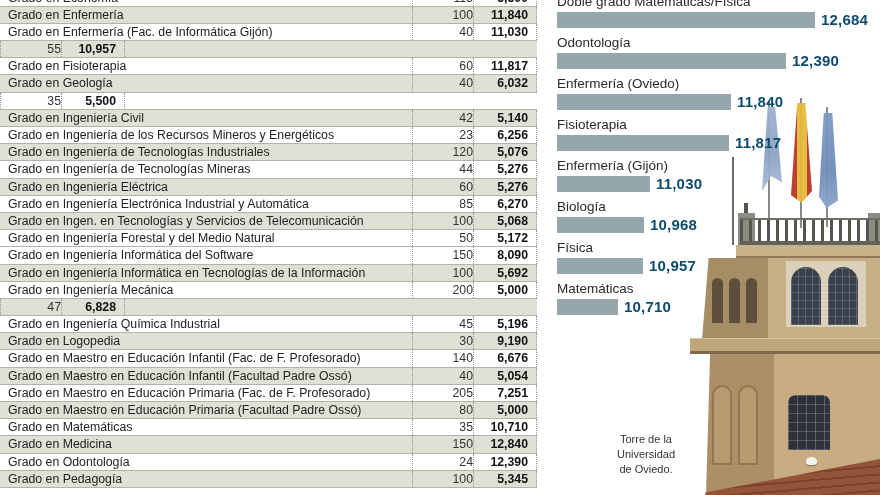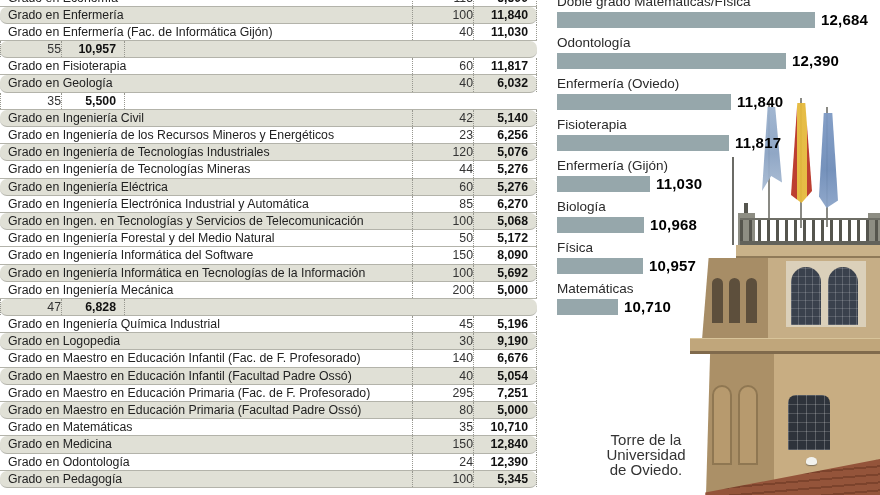--- a/index.html
+++ b/index.html
@@ -5,33 +5,33 @@
   html,body{margin:0;padding:0;background:#fff;}
   *{box-sizing:border-box;}
   #canvas{
     position:relative;width:880px;height:495px;overflow:hidden;background:#fff;
     font-family:"Liberation Sans",sans-serif;color:#1f1f1f;
   }
 
   
   #degree-table{position:absolute;left:0;top:-10.5px;width:537px;z-index:5;}
   .trow{display:flex;height:17.2px;line-height:17px;border-bottom:1px solid #b3b3aa;font-size:12.3px;}
-  .trow.shaded{background:#e0e0d6;border-radius:7px;}
+  .trow.shaded{background:#e0e0d6;}
   .c-name{flex:1;padding-left:8px;white-space:nowrap;overflow:hidden;color:#222;}
   .c-places{width:61px;text-align:right;border-left:1px dotted #97978f;color:#333;}
   .c-score{width:64px;text-align:right;padding-right:8px;font-weight:bold;color:#111;
            border-left:1px dotted #97978f;border-right:1px dotted #97978f;}
 
   
   #bar-chart{position:absolute;left:557px;top:-6px;width:323px;z-index:6;}
   .bgroup{margin-bottom:7px;}
   .glabel{font-size:13.5px;height:15px;line-height:15px;color:#2a2a2a;}
   .bar-row{display:flex;align-items:center;margin-top:2px;height:17px;}
   .bar{height:16px;}
-  .bval{font-weight:bold;font-size:15px;margin-left:6px;color:#000000;letter-spacing:.2px;}
+  .bval{font-weight:bold;font-size:15px;margin-left:6px;color:#0c4a6e;letter-spacing:.2px;}
 
   
   #tower{position:absolute;left:640px;top:95px;width:240px;height:400px;z-index:1;}
   #tower div{position:absolute;}
   .pole{width:2px;background:#8a8a84;}
   .flag{opacity:.95;}
   #flag-asturias{left:122px;top:12px;width:20px;height:84px;
      background:linear-gradient(180deg,#9db3cf 0%,#8aa2c2 55%,#a9bcd4 100%);
      clip-path:polygon(28% 0,66% 0,100% 90%,46% 82%,0 100%);}
   #flag-spain{left:151px;top:8px;width:21px;height:100px;
@@ -66,21 +66,21 @@
      background-image:repeating-linear-gradient(90deg,rgba(255,255,255,.22) 0 1px,rgba(0,0,0,0) 1px 9px),
                       repeating-linear-gradient(0deg,rgba(255,255,255,.18) 0 1px,rgba(0,0,0,0) 1px 9px);}
   #roof{left:58px;top:340px;width:182px;height:60px;
      background:repeating-linear-gradient(175deg,#94543a 0 6px,#7c432c 6px 8px);
      clip-path:polygon(4% 96%,100% 40%,100% 100%,4% 100%);}
   #pigeon{left:166px;top:362px;width:11px;height:8px;background:#f2f2ee;border-radius:60% 60% 40% 40%;
      box-shadow:0 1px 1px rgba(60,60,60,.5);}
 
   
   #photo-caption{position:absolute;left:604px;top:432px;width:84px;z-index:7;
-     font-size:15px;line-height:15px;color:#333;text-align:center;white-space:pre-line;}
+     font-size:11px;line-height:15px;color:#333;text-align:center;white-space:pre-line;}
 </style>
 </head>
 <body>
 
 <div id="canvas">
 
   <div id="degree-table">
       <div class="trow">
         <span class="c-name">Grado en Economía</span>
         <span class="c-places">115</span>
@@ -188,21 +188,21 @@
         <span class="c-places">140</span>
         <span class="c-score">6,676</span>
       </div>
       <div class="trow shaded">
         <span class="c-name">Grado en Maestro en Educación Infantil (Facultad Padre Ossó)</span>
         <span class="c-places">40</span>
         <span class="c-score">5,054</span>
       </div>
       <div class="trow">
         <span class="c-name">Grado en Maestro en Educación Primaria (Fac. de F. Profesorado)</span>
-        <span class="c-places">295</span>
+        <span class="c-places">205</span>
         <span class="c-score">7,251</span>
       </div>
       <div class="trow shaded">
         <span class="c-name">Grado en Maestro en Educación Primaria (Facultad Padre Ossó)</span>
         <span class="c-places">80</span>
         <span class="c-score">5,000</span>
       </div>
       <div class="trow">
         <span class="c-name">Grado en Matemáticas</span>
         <span class="c-places">35</span>

